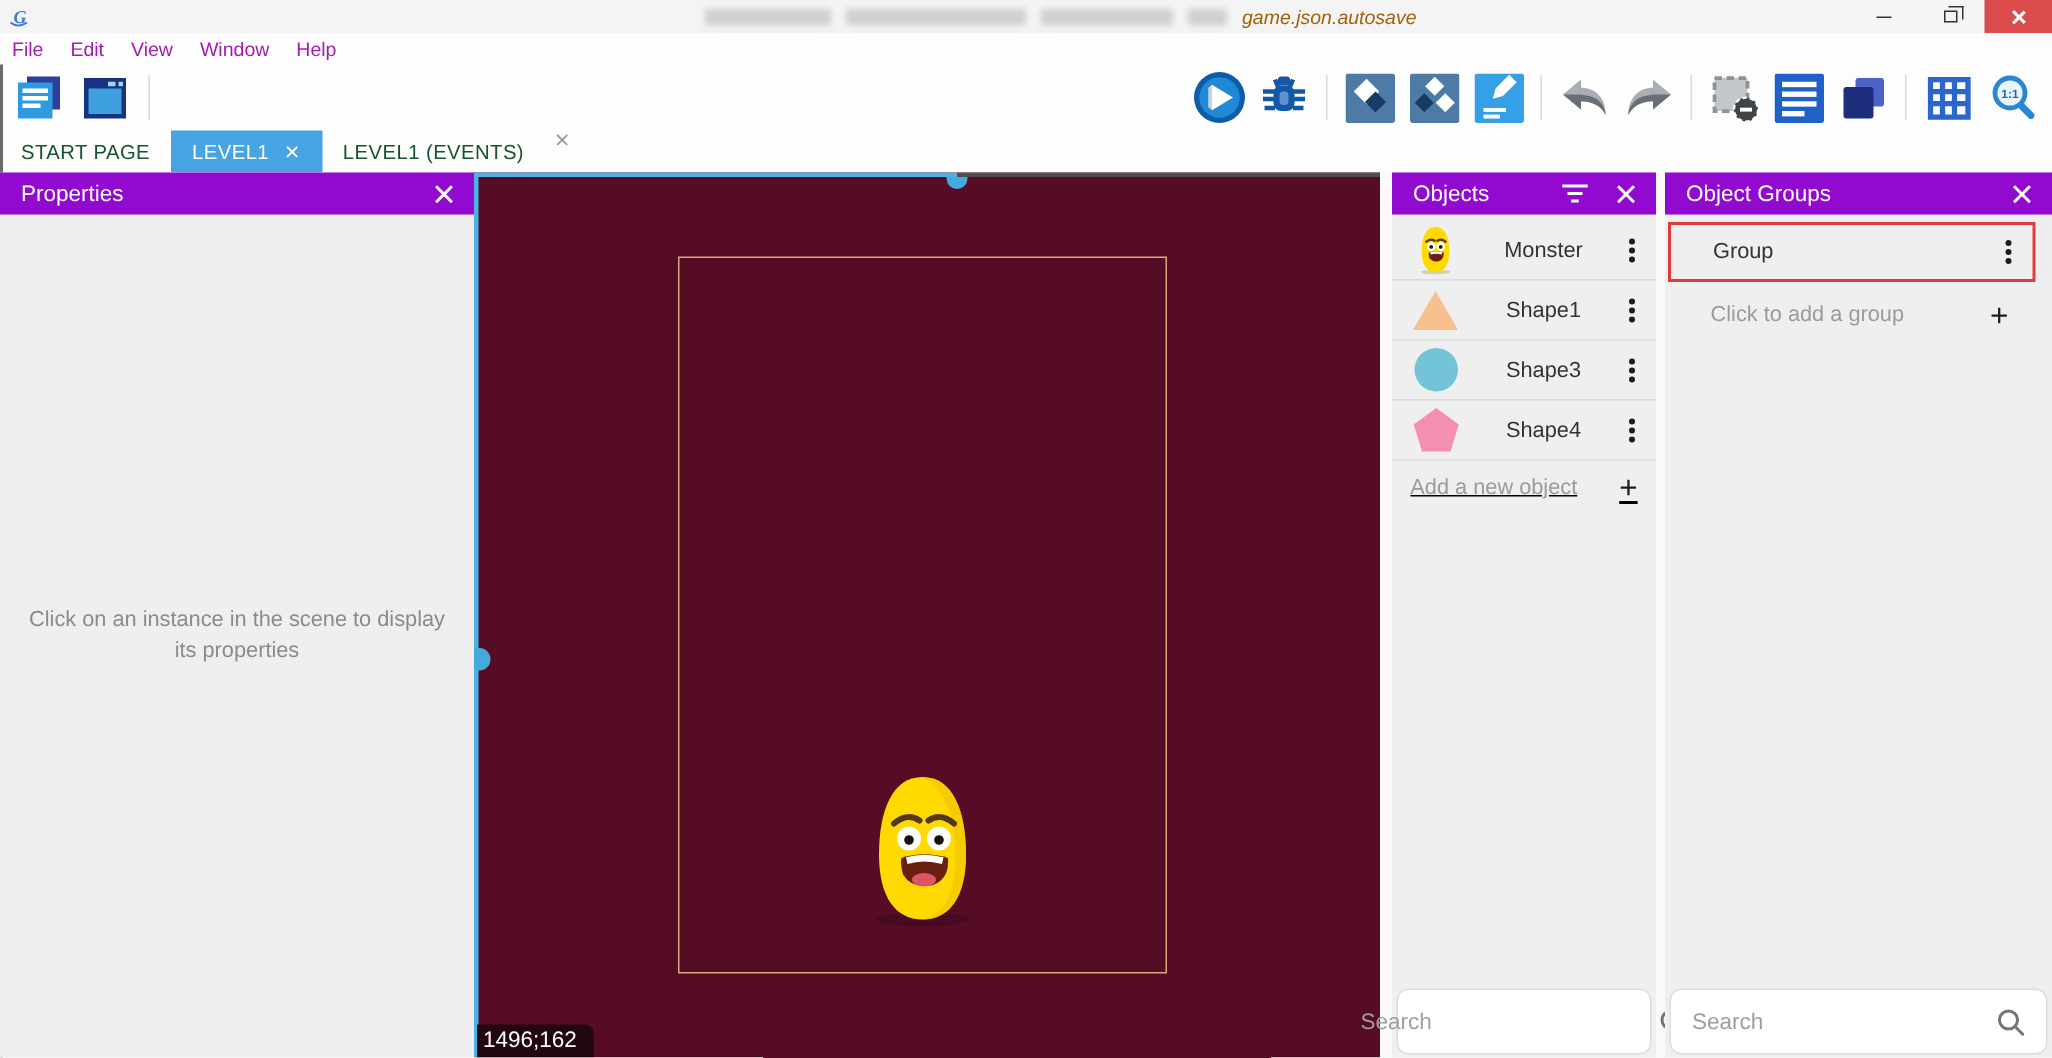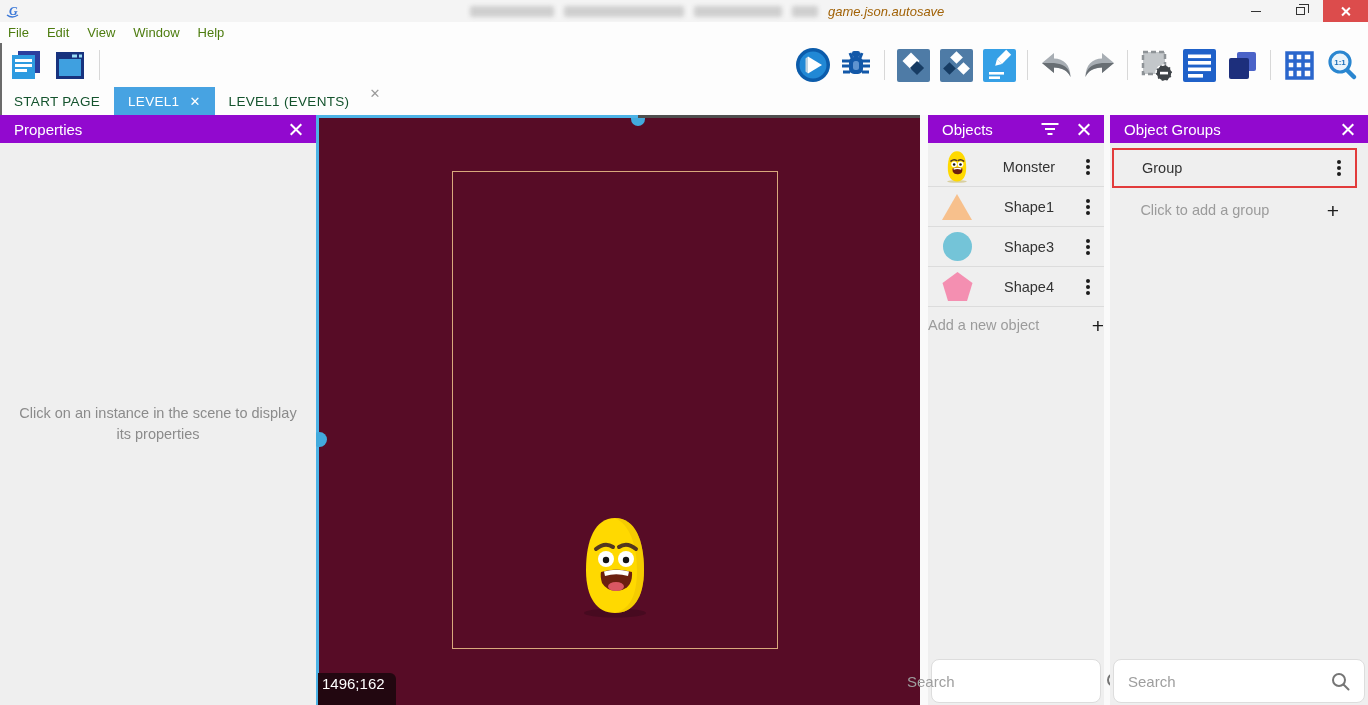--- a/index.html
+++ b/index.html
@@ -17,21 +17,21 @@
   .min-glyph { width:10px; height:1px; background:#333; }
   .restore-glyph { width:9px; height:8px; border:1px solid #333; position:relative; background:#f4f4f4; }
   .restore-glyph::before { content:""; position:absolute; left:2px; top:-4px; width:9px; height:8px; border:1px solid #333; border-bottom:none; border-left:none; }
   .close-btn { background:#dc4c4c; }
   .close-glyph { position:relative; width:11px; height:11px; }
   .close-glyph::before,.close-glyph::after { content:""; position:absolute; left:5px; top:0; width:1.5px; height:11px; background:#fff; }
   .close-glyph::before { transform:rotate(45deg); } .close-glyph::after { transform:rotate(-45deg); }
 
   
   .menubar { position:absolute; left:0; top:22px; width:1368px; height:21px; background:#fdfdfd; display:flex; align-items:center; }
-  .menu-item { font-size:13px; color:#4d7c0f; padding:0 9px; height:21px; display:flex; align-items:center; }
+  .menu-item { font-size:13px; color:#a21caf; padding:0 9px; height:21px; display:flex; align-items:center; }
   .menu-item:first-child { padding-left:8px; }
 
   
   .toolbar { position:absolute; left:0; top:43px; width:1368px; height:44px; background:#fdfdfd; }
   .tb-left { position:absolute; left:8px; top:0; height:44px; display:flex; align-items:center; gap:8px; }
   .tb-right { position:absolute; right:8px; top:0; height:44px; display:flex; align-items:center; gap:7px; }
   .tb-btn { width:36px; height:36px; display:flex; align-items:center; justify-content:center; }
   .tb-sep { width:1px; height:30px; background:#d8d8d8; margin:0 3px; }
 
   
@@ -61,31 +61,31 @@
   .props-empty { position:absolute; left:18px; right:18px; top:288px; text-align:center; font-size:14.5px; color:#8b8b8b; line-height:1.45; }
 
   
   .scene-canvas { position:absolute; left:316px; top:0; width:604px; height:590px; background:#570c26; overflow:hidden; }
   .canvas-border-left { position:absolute; left:0; top:0; width:3px; height:590px; background:#4db3e6; }
   .canvas-border-top-blue { position:absolute; left:0; top:0; width:322px; height:3px; background:#4db3e6; }
   .canvas-border-top-gray { position:absolute; left:322px; top:0; right:0; height:3px; background:#4f4f4f; }
   .handle-top { position:absolute; left:315px; top:3px; width:14px; height:8px; border-radius:0 0 7px 7px; background:#42aadd; }
   .handle-left { position:absolute; left:-4px; top:317px; width:15px; height:15px; border-radius:50%; background:#42aadd; }
   .scene-frame { position:absolute; left:136px; top:56px; width:326px; height:478px; border:1px solid #d9a97c; }
-  .coord-badge { position:absolute; left:2px; bottom:0; background:#220710; color:#fff; font-size:15px; padding:2px 11px 13px 4px; border-radius:0 6px 0 0; }
+  .coord-badge { position:absolute; left:2px; bottom:0; background:#220710; color:#fff; font-size:15px; padding:2px 11px 3px 4px; border-radius:0 6px 0 0; }
   .monster-sprite { position:absolute; left:259px; top:399px; width:80px; height:104px; }
 
   
   .objects-panel { position:absolute; left:928px; top:0; width:176px; height:590px; background:#efefef; }
   .obj-list { position:absolute; left:0; top:32px; right:0; }
   .obj-row { height:40px; display:flex; align-items:center; border-bottom:1px solid #dcdcdc; }
   .obj-thumb { width:34px; margin-left:12px; display:flex; align-items:center; justify-content:center; }
   .obj-name { flex:1; text-align:center; font-size:14.5px; color:#333; }
   .kebab { width:4px; height:4px; border-radius:50%; background:#1c1c1c; box-shadow:0 6px 0 #1c1c1c, 0 12px 0 #1c1c1c; margin:-12px 14px 0 2px; }
-  .add-row { height:36px; display:flex; align-items:center; justify-content:space-between; gap:28px; }
+  .add-row { height:36px; display:flex; align-items:center; justify-content:center; gap:28px;text-decoration:underline; }
   .add-label { font-size:14.5px; color:#9b9b9b; }
   .plus-icon { font-size:21px; color:#1c1c1c; font-weight:400; line-height:1; }
   .thumb-triangle { width:0; height:0; border-left:15px solid transparent; border-right:15px solid transparent; border-bottom:26px solid #f7c08c; }
   .thumb-square { width:27px; height:27px; background:#bada8c; }
   .thumb-circle { width:29px; height:29px; border-radius:50%; background:#74c4d8; }
 
   
   .search-card { position:absolute; left:3px; right:3px; bottom:2px; height:44px; background:#fff; border:1px solid #ddd; border-radius:8px; display:flex; align-items:center;justify-content:center; }
   .search-input { flex:1; border:none; outline:none; background:transparent; font-size:15px; color:#333; margin-left:14px; font-family:"Liberation Sans", sans-serif; }
   .search-input::placeholder { color:#9e9e9e; }

